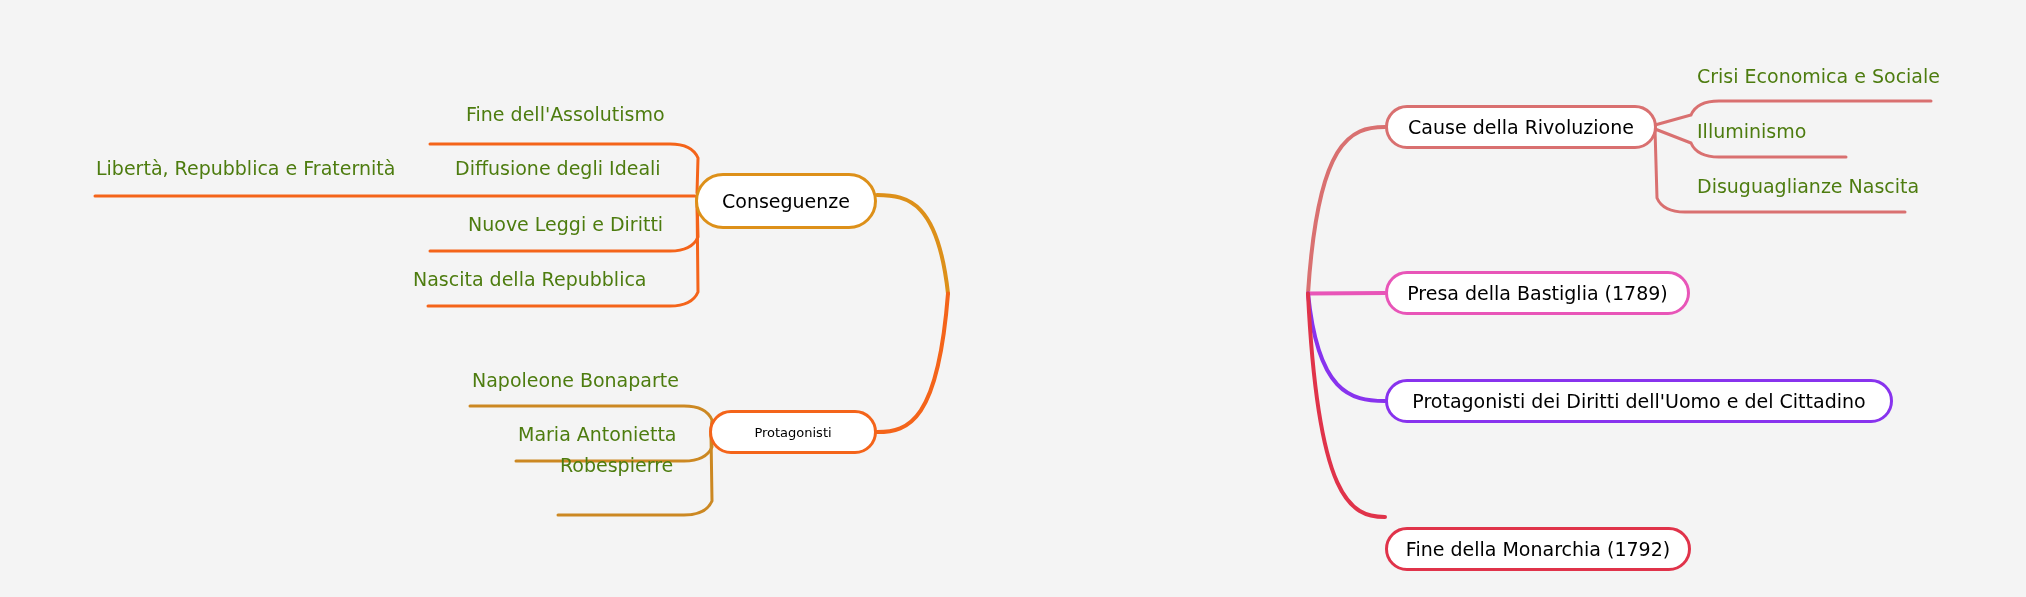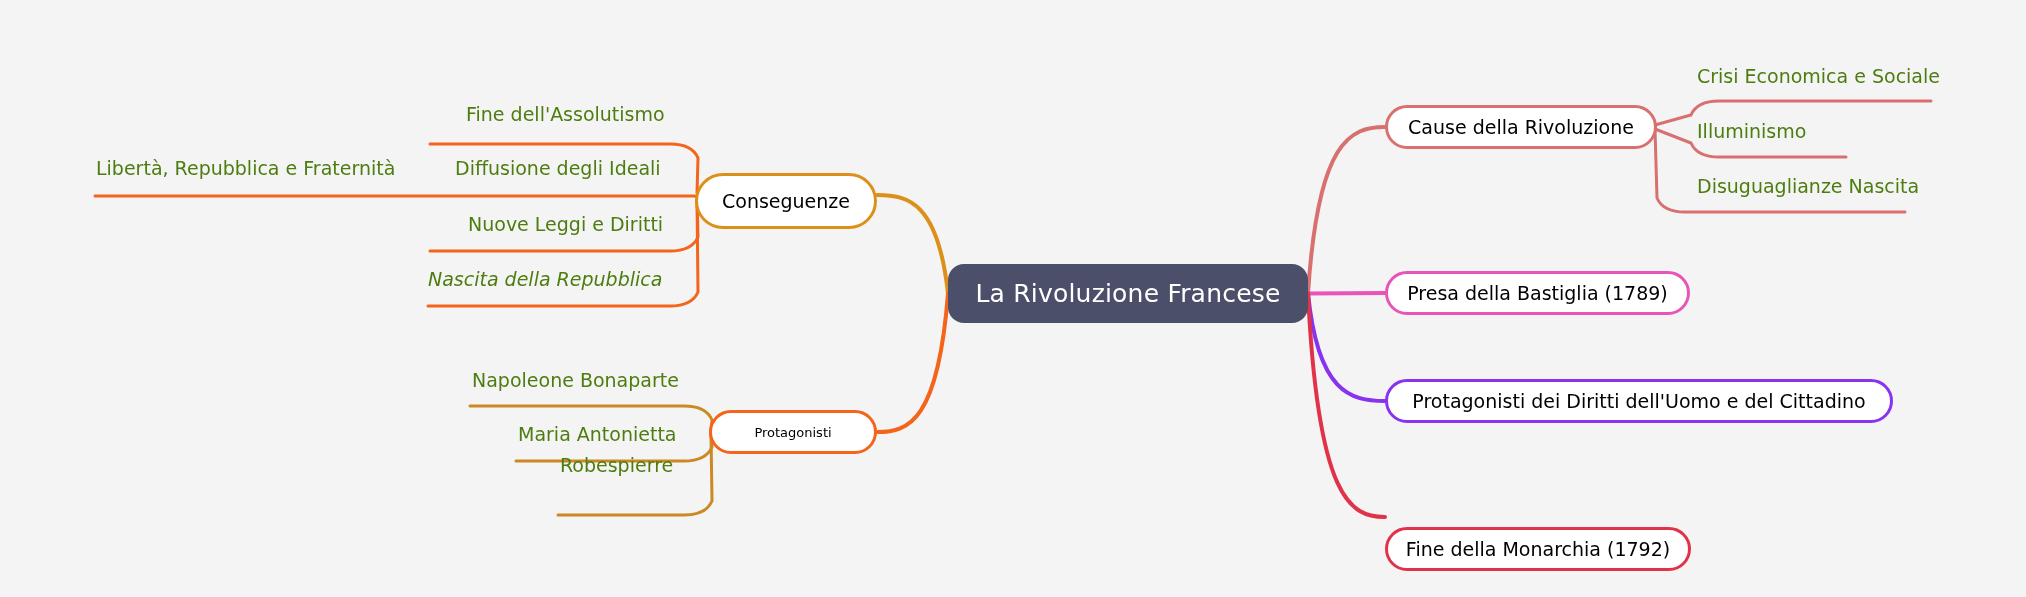--- a/index.html
+++ b/index.html
@@ -78,32 +78,29 @@
       <path d="M 558 515 L 684 515 Q 706 515 712 501 L 711 434" fill="none" stroke="#cc8822" stroke-width="3" stroke-linecap="round"></path>
       <path d="M 1308 293.5 C 1318 140.32, 1350.35 127, 1385 127" fill="none" stroke="#d97070" stroke-width="4" stroke-linecap="round"></path>
       <path d="M 1931 101 L 1719 101 Q 1697 101 1691 115 L 1655 125" fill="none" stroke="#d97070" stroke-width="3" stroke-linecap="round"></path>
       <path d="M 1846 157 L 1719 157 Q 1697 157 1691 143 L 1655 129" fill="none" stroke="#d97070" stroke-width="3" stroke-linecap="round"></path>
       <path d="M 1905 212 L 1685 212 Q 1663 212 1657 198 L 1655 129" fill="none" stroke="#d97070" stroke-width="3" stroke-linecap="round"></path>
       <path d="M 1308 293.5 L 1385 293" fill="none" stroke="#e855b8" stroke-width="4" stroke-linecap="round"></path>
       <path d="M 1308 293.5 C 1318 392.4, 1350.35 401, 1385 401" fill="none" stroke="#8833ee" stroke-width="4" stroke-linecap="round"></path>
       <path d="M 1308 293.5 C 1318 499.12, 1350.35 517, 1385 517" fill="none" stroke="#e0334a" stroke-width="4" stroke-linecap="round"></path>
     </svg>
 
-  <div class="root-node" id="root-node" style="left: 948px; top: 264px; width: 360px; height: 59px; background: rgb(76, 79, 105); color: rgb(255, 255, 255);">
-    <span>La Rivoluzione Francese</span>
-  </div>
 
   <div id="nodes-layer">
       <div class="node" style="left: 695px; top: 173px; width: 182px; height: 56px; border-color: rgb(221, 144, 25); font-size: 19px;">
         <span>Conseguenze</span>
       </div>
       <div class="leaf" style="left: 466px; top: 105px;">Fine dell'Assolutismo</div>
       <div class="leaf" style="left: 455px; top: 159px;">Diffusione degli Ideali</div>
       <div class="leaf" style="left: 468px; top: 215px;">Nuove Leggi e Diritti</div>
-      <div class="leaf" style="left: 428px; top: 270px; font-style: italic;">Nascita della Repubblica</div>
+      <div class="leaf" style="left: 413px; top: 270px;">Nascita della Repubblica</div>
       <div class="leaf" style="left: 96px; top: 159px;">Libertà, Repubblica e Fraternità</div>
       <div class="node" style="left: 709px; top: 410px; width: 168px; height: 44px; border-color: rgb(244, 100, 26); font-size: 13px;">
         <span>Protagonisti</span>
       </div>
       <div class="leaf" style="left: 472px; top: 371px;">Napoleone Bonaparte</div>
       <div class="leaf" style="left: 518px; top: 425px;">Maria Antonietta</div>
       <div class="leaf" style="left: 560px; top: 456px;">Robespierre</div>
       <div class="node" style="left: 1385px; top: 105px; width: 272px; height: 44px; border-color: rgb(217, 112, 112); font-size: 19px;">
         <span>Cause della Rivoluzione</span>
       </div>

